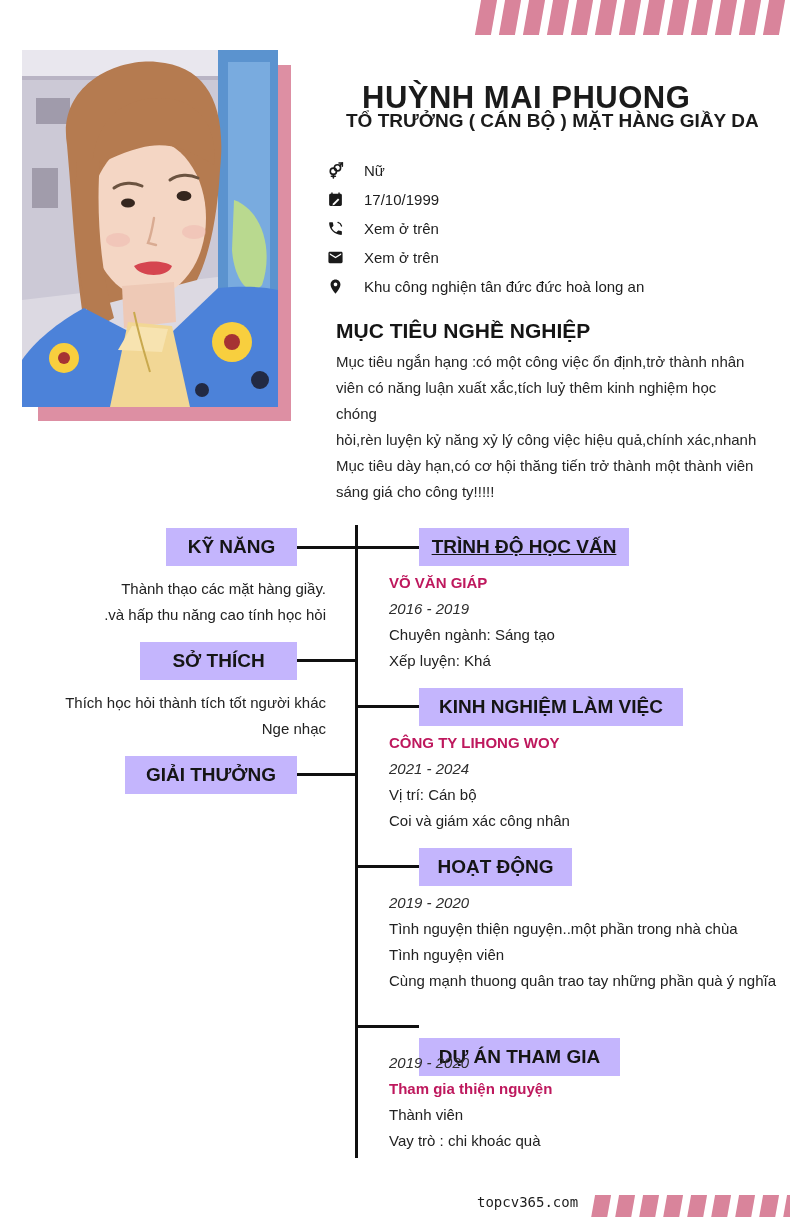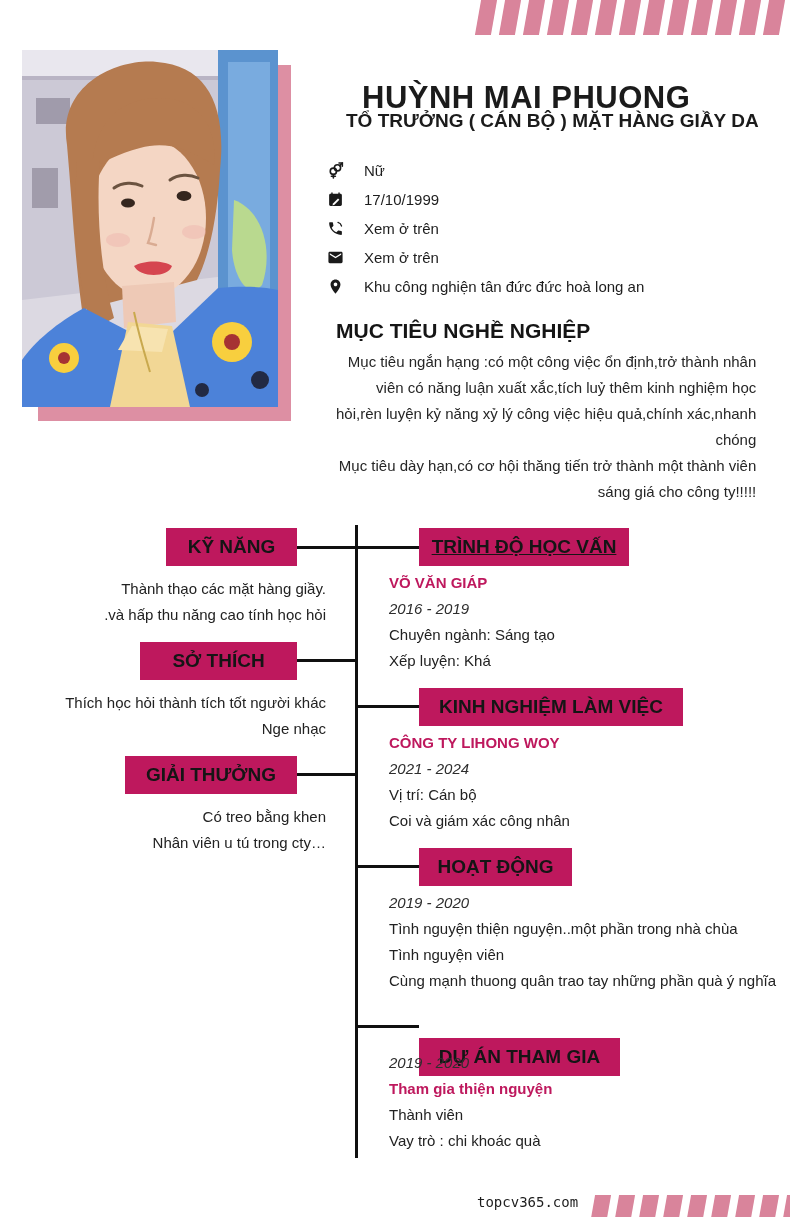--- a/index.html
+++ b/index.html
@@ -20,26 +20,26 @@
   .job{position:absolute;left:346px;top:110px;margin:0;font-size:19px;font-weight:bold;
        white-space:nowrap;color:#1b1b1b;}
   
   .contact{position:absolute;left:327px;top:161px;list-style:none;margin:0;padding:0;}
   .contact li{display:flex;align-items:center;height:18px;margin-bottom:11px;}
   .cicon{width:17px;height:17px;flex:none;}
   .cicon svg{display:block;width:17px;height:17px;}
   .ctext{margin-left:20px;font-size:15px;white-space:nowrap;color:#1d1d1d;}
   
   .obj-head{position:absolute;left:336px;top:319px;margin:0;font-size:21px;font-weight:bold;color:#151515;white-space:nowrap;}
-  .obj-text{position:absolute;left:336px;top:349px;font-size:15px;line-height:26px;color:#262626;text-align:right;}
+  .obj-text{position:absolute;left:336px;top:349px;font-size:15px;line-height:26px;color:#262626;}
   .obj-text div{white-space:nowrap;}
   
   .spine{position:absolute;left:355px;top:525px;width:3px;height:633px;background:#101010;}
   .conn{position:absolute;height:3px;background:#101010;}
-  .hbox{position:absolute;height:38px;line-height:38px;background:#be185d;color:#151515;
+  .hbox{position:absolute;height:38px;line-height:38px;background:#c4b5fd;color:#151515;
         font-size:19px;font-weight:bold;text-align:center;box-sizing:border-box;white-space:nowrap;}
   .left-items{position:absolute;right:464px;text-align:right;font-size:15px;line-height:26px;color:#222;}
   .left-items div{white-space:nowrap;}
   .rblock{position:absolute;left:389px;font-size:15px;line-height:26px;color:#222;}
   .rblock div{white-space:nowrap;}
   .rtitle{font-weight:bold;color:#be185d;}
   .rperiod{font-style:italic;color:#2e2e2e;}
   
   .site{position:absolute;left:477px;top:1194px;font-family:"DejaVu Sans Mono",monospace;
         font-size:14px;color:#1d1d1d;white-space:nowrap;}
@@ -158,22 +158,22 @@
         </svg>
       </span>
       <span class="ctext">Khu công nghiện tân đức đức hoà long an</span>
     </li>
   </ul>
 
   <h3 class="obj-head">MỤC TIÊU NGHỀ NGHIỆP</h3>
   <div class="obj-text">
     <div>Mục tiêu ngắn hạng :có một công việc ổn định,trở thành nhân</div>
     <div>viên có năng luận xuất xắc,tích luỷ thêm kinh nghiệm học</div>
+    <div>chóng</div>
     <div>hỏi,rèn luyện kỷ năng xỷ lý công việc hiệu quả,chính xác,nhanh</div>
-    <div>chóng</div>
     <div>Mục tiêu dày hạn,có cơ hội thăng tiến trở thành một thành viên</div>
     <div>sáng giá cho công ty!!!!!</div>
   </div>
 
   <div class="spine"></div>
   <div class="conn" style="left:297px;top:546px;width:122px;"></div>
   <div class="conn" style="left:297px;top:659px;width:60px;"></div>
   <div class="conn" style="left:357px;top:705px;width:62px;"></div>
   <div class="conn" style="left:297px;top:773px;width:60px;"></div>
   <div class="conn" style="left:357px;top:865px;width:62px;"></div>
@@ -185,24 +185,20 @@
     <div>.và hấp thu năng cao tính học hỏi</div>
   </div>
 
   <div class="hbox" style="right:493px;top:642px;width:157px;">SỞ THÍCH</div>
   <div class="left-items" style="top:690px;">
     <div>Thích học hỏi thành tích tốt người khác</div>
     <div>Nge nhạc</div>
   </div>
 
   <div class="hbox" style="right:493px;top:756px;width:172px;">GIẢI THƯỞNG</div>
-  <div class="left-items" style="top:804px;">
-    <div>Có treo bằng khen</div>
-    <div>Nhân viên u tú trong cty…</div>
-  </div>
 
   <div class="hbox" style="left:419px;top:528px;width:210px;text-decoration:underline;">TRÌNH ĐỘ HỌC VẤN</div>
   <div class="rblock" style="top:570px;">
     <div class="rtitle">VÕ VĂN GIÁP</div>
     <div class="rperiod">2016 - 2019</div>
     <div>Chuyên ngành: Sáng tạo</div>
     <div>Xếp luyện: Khá</div>
   </div>
 
   <div class="hbox" style="left:419px;top:688px;width:264px;">KINH NGHIỆM LÀM VIỆC</div>

